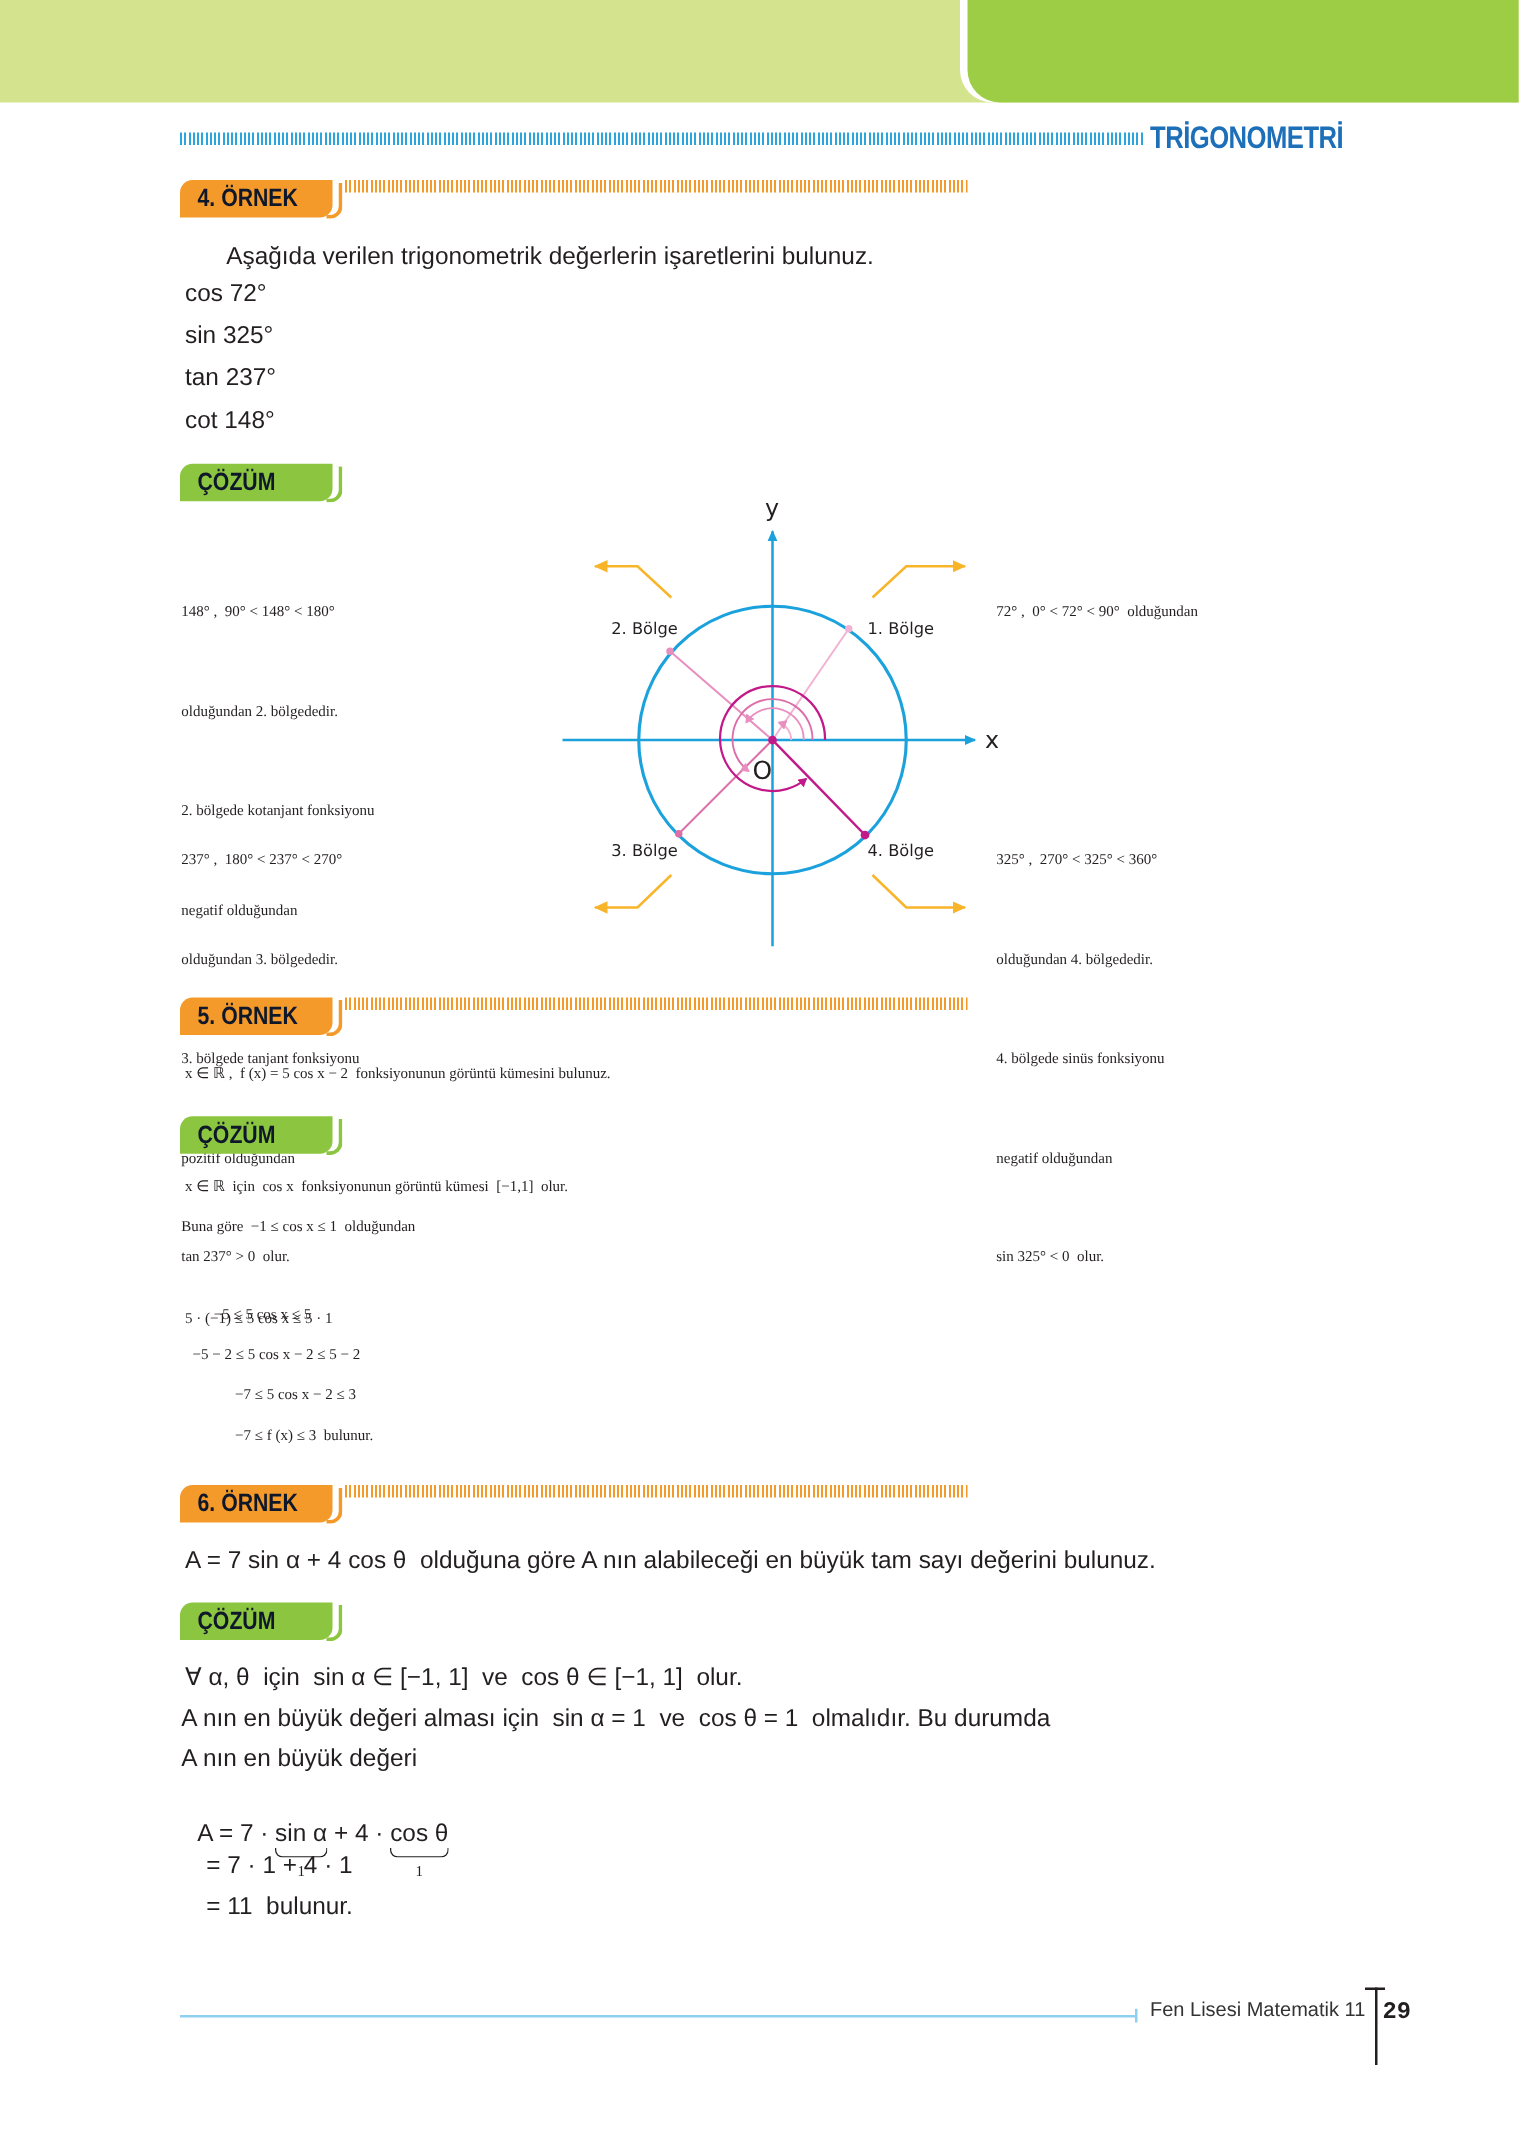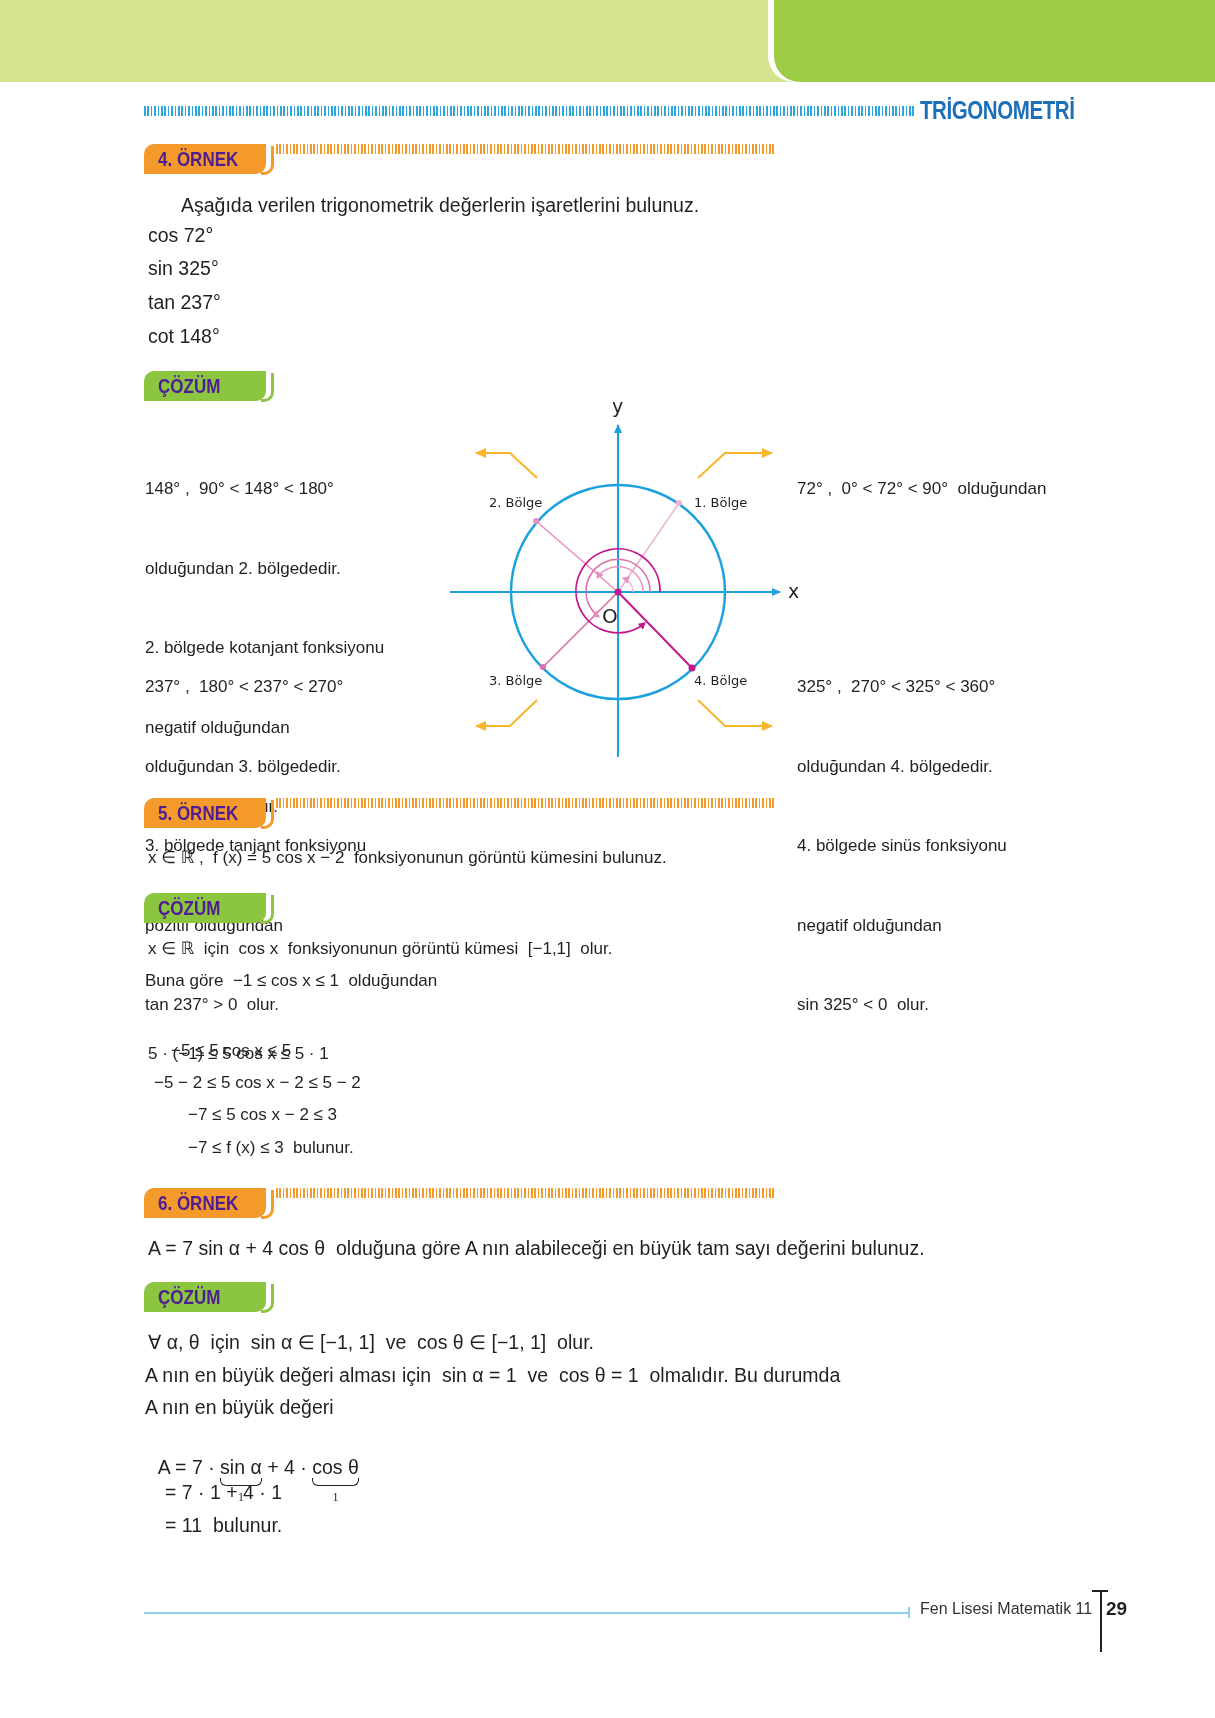--- a/index.html
+++ b/index.html
@@ -10,40 +10,40 @@
   .header-tab { position: absolute; left: 774px; top: 0; width: 441px; height: 82px; background: #9ccd45; border-bottom-left-radius: 26px; box-shadow: -6px 0 0 0 #ffffff; }
 
   .stripe { position: absolute; height: 10px;
     background-image: repeating-linear-gradient(90deg, var(--c) 0 1.6px, transparent 1.6px 3.4px); }
   .stripe.blue { --c: #2ba5dd; }
   .stripe.orange { --c: #f39a2b; }
 
   .section-title { position: absolute; left: 920px; top: 96px; font-family: "Liberation Sans", sans-serif; font-weight: bold; font-size: 25px; color: #1d6fb8; letter-spacing: -0.5px; transform: scaleX(0.82); transform-origin: left; }
 
   .badge { position: absolute; height: 30px; display: flex; align-items: center; padding-left: 14px;
-    font-family: "Liberation Sans", sans-serif; font-weight: bold; font-size: 20px; color: #4c1d95;
+    font-family: "Liberation Sans", sans-serif; font-weight: bold; font-size: 20px; color: #0f172a;
     border-radius: 10px 0 10px 0; }
   .badge span { display: inline-block; transform: scaleX(0.85); transform-origin: left; }
   .badge.orange { background: #f39a2b; width: 122px; }
   .badge.green { background: #8cc640; width: 122px; }
   .badge::after { content: ""; position: absolute; right: -8px; top: 2px; width: 10px; height: 26px; border-right: 3px solid; border-bottom: 3px solid; border-bottom-right-radius: 10px; }
   .badge.orange::after { border-color: #f39a2b; }
   .badge.green::after { border-color: #8cc640; }
 
-  .txt { position: absolute; font-family: Liberation Sans, sans-serif; font-size: 17px; line-height: 26.5px; color: #231f20; white-space: pre; }
+  .txt { position: absolute; font-family: Liberation Serif, serif; font-size: 12px; line-height: 26.5px; color: #231f20; white-space: pre; }
   .txt.cond { font-family: "Liberation Sans", sans-serif; font-size: 19.5px; }
 
   .diagram { position: absolute; left: 440px; top: 390px; }
 
   .footer-line { position: absolute; left: 144px; top: 1612px; width: 765px; height: 2px; background: #8dd0ef; }
   .footer-tick { position: absolute; left: 908px; top: 1607px; width: 2px; height: 11px; background: #8dd0ef; }
   .footer-text { position: absolute; left: 920px; top: 1600px; font-family: "Liberation Sans", sans-serif; font-size: 16px; color: #333; }
   .footer-vline { position: absolute; left: 1100px; top: 1590px; width: 1.5px; height: 62px; background: #231f20; }
   .footer-hline { position: absolute; left: 1092px; top: 1590px; width: 16px; height: 1.5px; background: #231f20; }
-  .page-num { position: absolute; left: 1106px; top: 1598px; font-family: Liberation Sans, sans-serif; font-weight: bold; font-size: 19px; color: #231f20; }
+  .page-num { position: absolute; left: 1106px; top: 1598px; font-family: Liberation Mono, monospace; font-weight: bold; font-size: 19px; color: #231f20; }
 
   .brace-wrap { display: inline-block; position: relative; }
   .ub { position: absolute; left: 0; right: 0; top: 24px; height: 8px; border: 1.5px solid #231f20; border-top: none; border-radius: 0 0 6px 6px; }
   .ub-val { position: absolute; left: 0; right: 0; top: 30px; text-align: center; font-family: "Liberation Serif", serif; font-size: 12px; }
 </style>
 </head>
 <body>
 
 <div class="header-band"></div>
 <div class="header-tab"></div>

